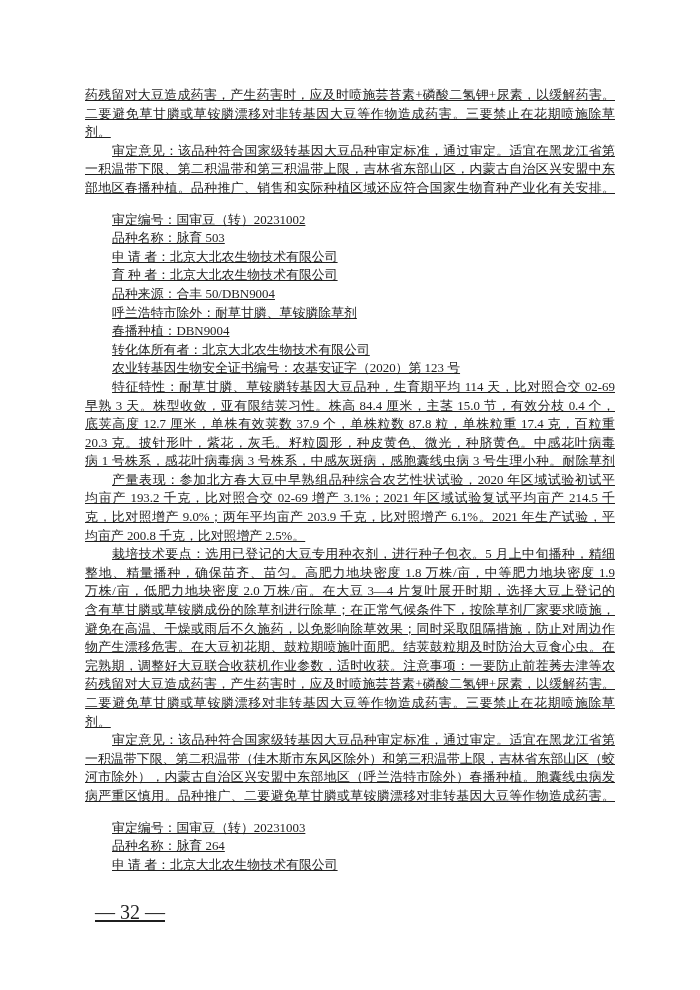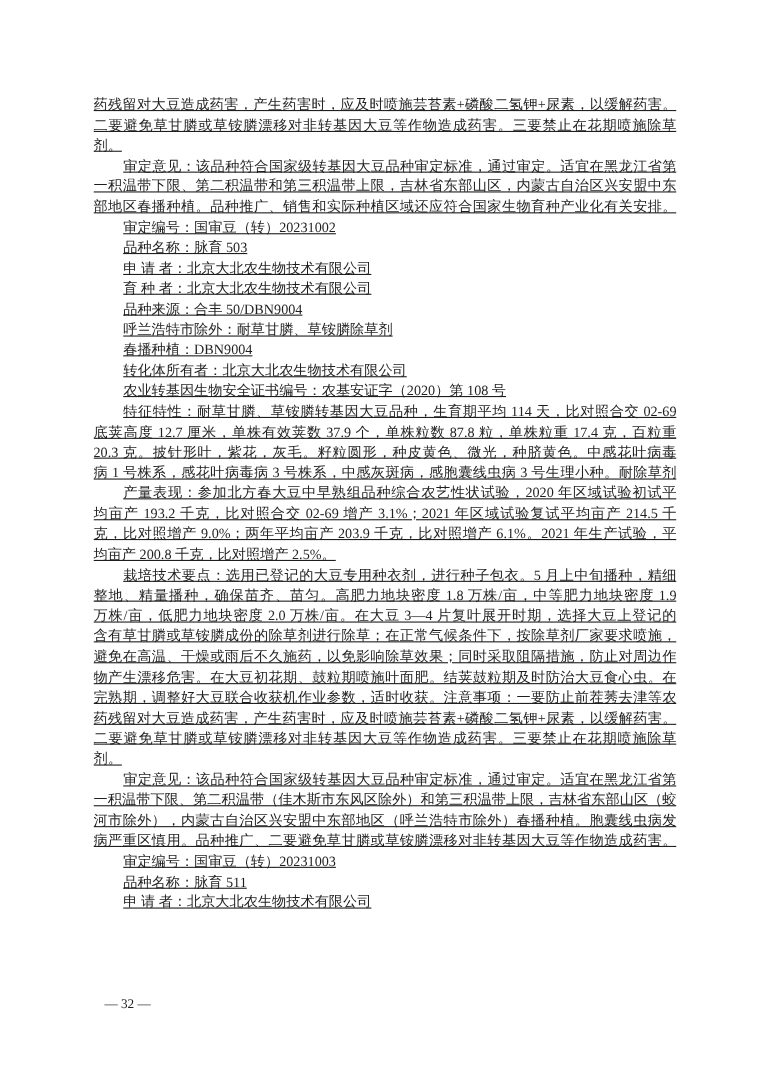--- a/index.html
+++ b/index.html
@@ -15,44 +15,45 @@
     color: #1f1f1f;
     overflow: hidden;
   }
   .doc-body {
     position: absolute;
     left: 85px;
     top: 86px;
     width: 530px;
   }
   .block { margin: 0; }
-  .block.gap { }
+  .block.gap { margin-top: 13px; }
   .line {
     height: 18.6px;
     line-height: 18.6px;
     font-size: 12.9px;
     text-align: justify;
     text-align-last: justify;
     white-space: nowrap;
     overflow: hidden;
     letter-spacing: 0;
     text-decoration: underline;
   }
   .line.indent { text-indent: 27px; }
   .line.last {
     text-align: left;
     text-align-last: left;
   }
   .page-number {
     position: absolute;
     left: 95px;
     top: 901px;
-    font-size: 12px;
+    font-size: 20px;
     line-height: 22px;
     color: #1f1f1f;
+    text-decoration: underline;
   }
 </style>
 </head>
 <body>
 
 <div class="doc-body">
     <div class="block">
       <div class="line">药残留对大豆造成药害，产生药害时，应及时喷施芸苔素+磷酸二氢钾+尿素，以缓解药害。</div>
       <div class="line">二要避免草甘膦或草铵膦漂移对非转基因大豆等作物造成药害。三要禁止在花期喷施除草</div>
       <div class="line last">剂。</div>
@@ -64,24 +65,25 @@
     </div>
     <div class="block gap">
       <div class="line indent last">审定编号：国审豆（转）20231002</div>
       <div class="line indent last">品种名称：脉育 503</div>
       <div class="line indent last">申 请 者：北京大北农生物技术有限公司</div>
       <div class="line indent last">育 种 者：北京大北农生物技术有限公司</div>
       <div class="line indent last">品种来源：合丰 50/DBN9004</div>
       <div class="line indent last">呼兰浩特市除外：耐草甘膦、草铵膦除草剂</div>
       <div class="line indent last">春播种植：DBN9004</div>
       <div class="line indent last">转化体所有者：北京大北农生物技术有限公司</div>
-      <div class="line indent last">农业转基因生物安全证书编号：农基安证字（2020）第 108 号</div>
+      <div class="line indent last">农业转基因生物安全证书编号：农基安证字（2020）第 123 号</div>
     </div>
     <div class="block">
       <div class="line indent">特征特性：耐草甘膦、草铵膦转基因大豆品种，生育期平均 114 天，比对照合交 02-69</div>
+      <div class="line">早熟 3 天。株型收敛，亚有限结荚习性。株高 84.4 厘米，主茎 15.0 节，有效分枝 0.4 个，</div>
       <div class="line">底荚高度 12.7 厘米，单株有效荚数 37.9 个，单株粒数 87.8 粒，单株粒重 17.4 克，百粒重</div>
       <div class="line">20.3 克。披针形叶，紫花，灰毛。籽粒圆形，种皮黄色、微光，种脐黄色。中感花叶病毒</div>
       <div class="line">病 1 号株系，感花叶病毒病 3 号株系，中感灰斑病，感胞囊线虫病 3 号生理小种。耐除草剂</div>
     </div>
     <div class="block">
       <div class="line indent">产量表现：参加北方春大豆中早熟组品种综合农艺性状试验，2020 年区域试验初试平</div>
       <div class="line">均亩产 193.2 千克，比对照合交 02-69 增产 3.1%；2021 年区域试验复试平均亩产 214.5 千</div>
       <div class="line">克，比对照增产 9.0%；两年平均亩产 203.9 千克，比对照增产 6.1%。2021 年生产试验，平</div>
       <div class="line last">均亩产 200.8 千克，比对照增产 2.5%。</div>
     </div>
@@ -98,18 +100,18 @@
       <div class="line last">剂。</div>
     </div>
     <div class="block">
       <div class="line indent">审定意见：该品种符合国家级转基因大豆品种审定标准，通过审定。适宜在黑龙江省第</div>
       <div class="line">一积温带下限、第二积温带（佳木斯市东风区除外）和第三积温带上限，吉林省东部山区（蛟</div>
       <div class="line">河市除外），内蒙古自治区兴安盟中东部地区（呼兰浩特市除外）春播种植。胞囊线虫病发</div>
       <div class="line">病严重区慎用。品种推广、二要避免草甘膦或草铵膦漂移对非转基因大豆等作物造成药害。</div>
     </div>
     <div class="block gap">
       <div class="line indent last">审定编号：国审豆（转）20231003</div>
-      <div class="line indent last">品种名称：脉育 511</div>
+      <div class="line indent last">品种名称：脉育 264</div>
       <div class="line indent last">申 请 者：北京大北农生物技术有限公司</div>
     </div>
   </div>
 
 <div class="page-number">— 32 —</div>
 
 </body></html>

